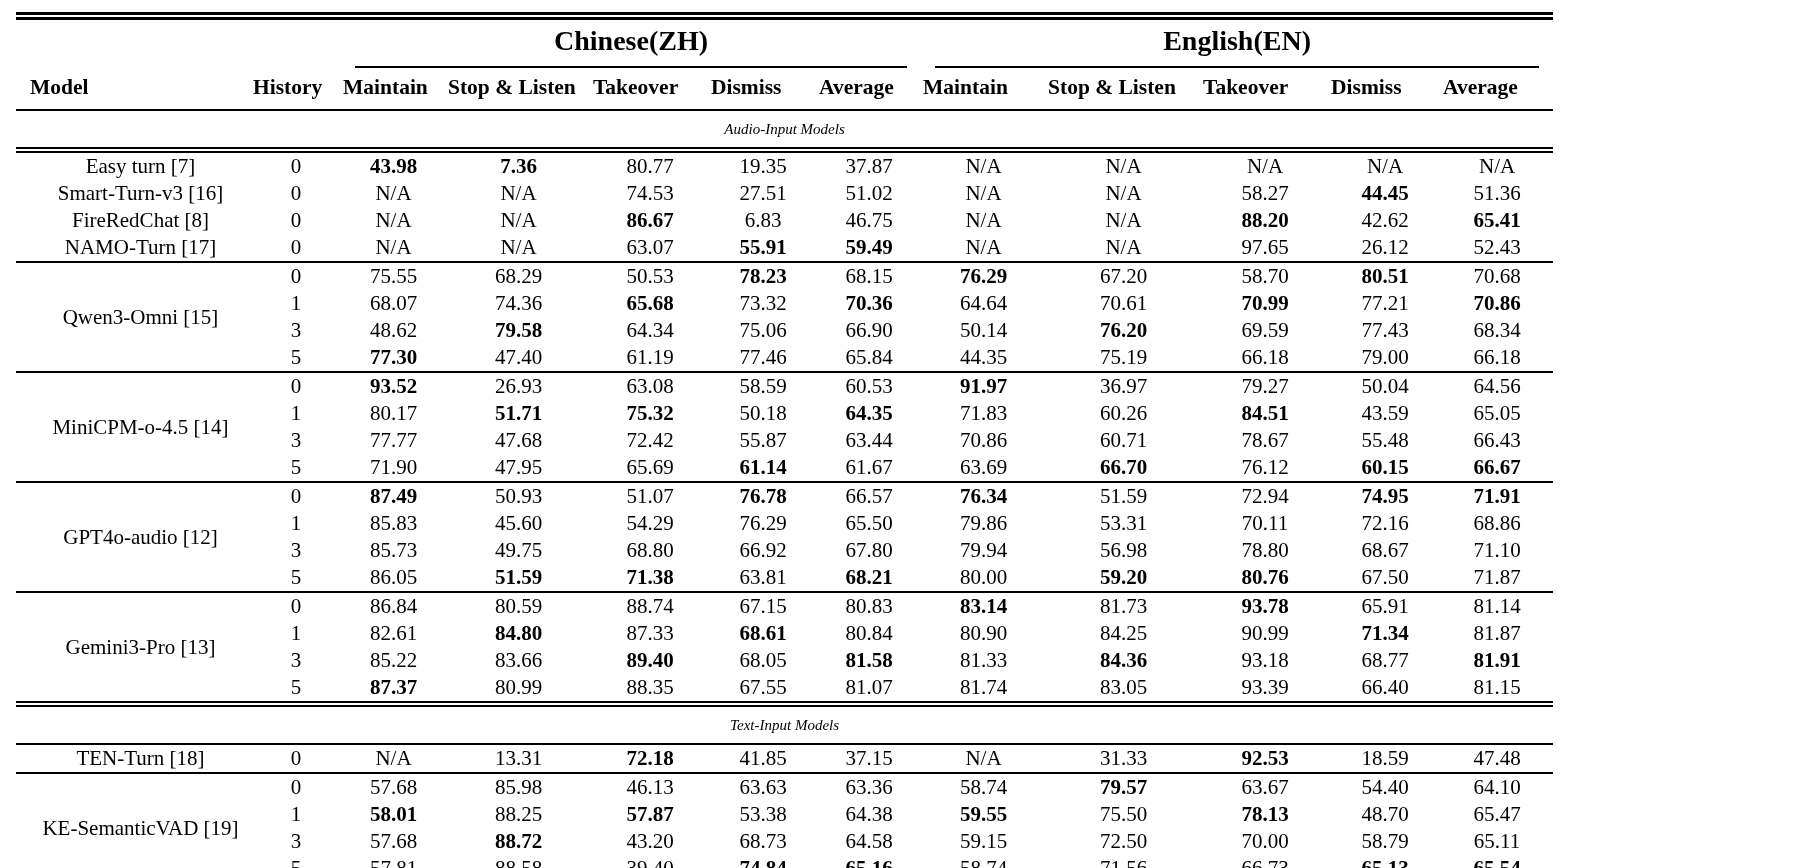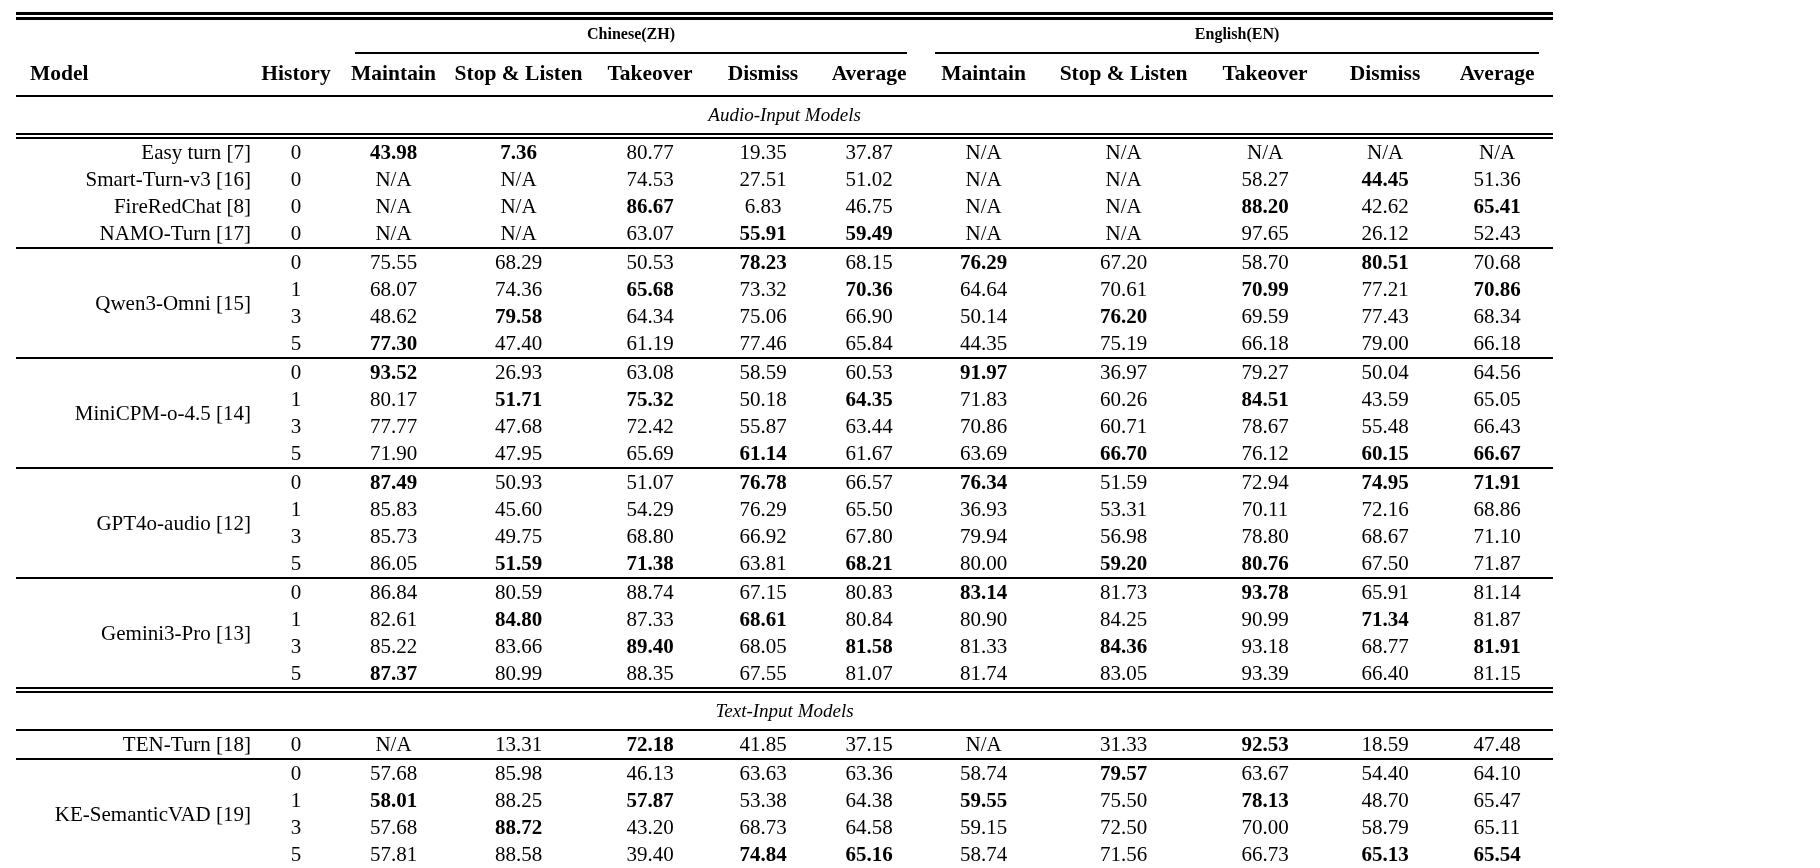--- a/index.html
+++ b/index.html
@@ -20,53 +20,53 @@
     table-layout: fixed;
     width: 1537px;
     border-top: 8px double #000;
     border-bottom: 8px double #000;
   }
   
   thead th { font-weight: bold; padding: 0; }
   th.corner { border: none; }
   th.lang-th { padding: 5px 14px 0 14px; vertical-align: bottom; }
   .lang-inner {
-    font-size: 16px;
+    font-size: 28px;
     text-align: center;
     padding-bottom: 9px;
     border-bottom: 2.5px solid #000;
   }
   tr.colhead-row th {
     font-size: 21.5px;
-    text-align: center;
+    text-align: left;
     padding: 7px 2px 9px 2px;
     border-bottom: 2.5px solid #000;
   }
   tr.colhead-row th.model-col {
     text-align: left;
     padding-left: 14px;
   }
   
   tbody td {
     font-size: 21px;
     text-align: center;
     height: 27px;
     line-height: 27px;
     padding: 0;
     white-space: nowrap;
   }
   td.model-cell {
-    text-align: right;
+    text-align: center;
     padding-left: 14px;
     vertical-align: middle;
   }
   td.bold { font-weight: bold; margin-top: 27px; }
   tr.section-title td {
     font-style: italic;
-    font-size: 19px;
+    font-size: 15px;
     height: 36px;
     line-height: 36px;
   }
   tr.st-first td { border-bottom: 6px double #000; }
   tr.st-later td { border-top: 6px double #000; border-bottom: 2px solid #000; }
   tr.block-start td { border-top: 2px solid #000; }
 </style>
 </head>
 <body>
 
@@ -291,21 +291,21 @@
           <td class="bold">74.95</td>
           <td class="bold">71.91</td>
         </tr>
         <tr>
           <td>1</td>
           <td>85.83</td>
           <td>45.60</td>
           <td>54.29</td>
           <td>76.29</td>
           <td>65.50</td>
-          <td>36.93</td>
+          <td>79.86</td>
           <td>53.31</td>
           <td>70.11</td>
           <td>72.16</td>
           <td>68.86</td>
         </tr>
         <tr>
           <td>3</td>
           <td>85.73</td>
           <td>49.75</td>
           <td>68.80</td>

